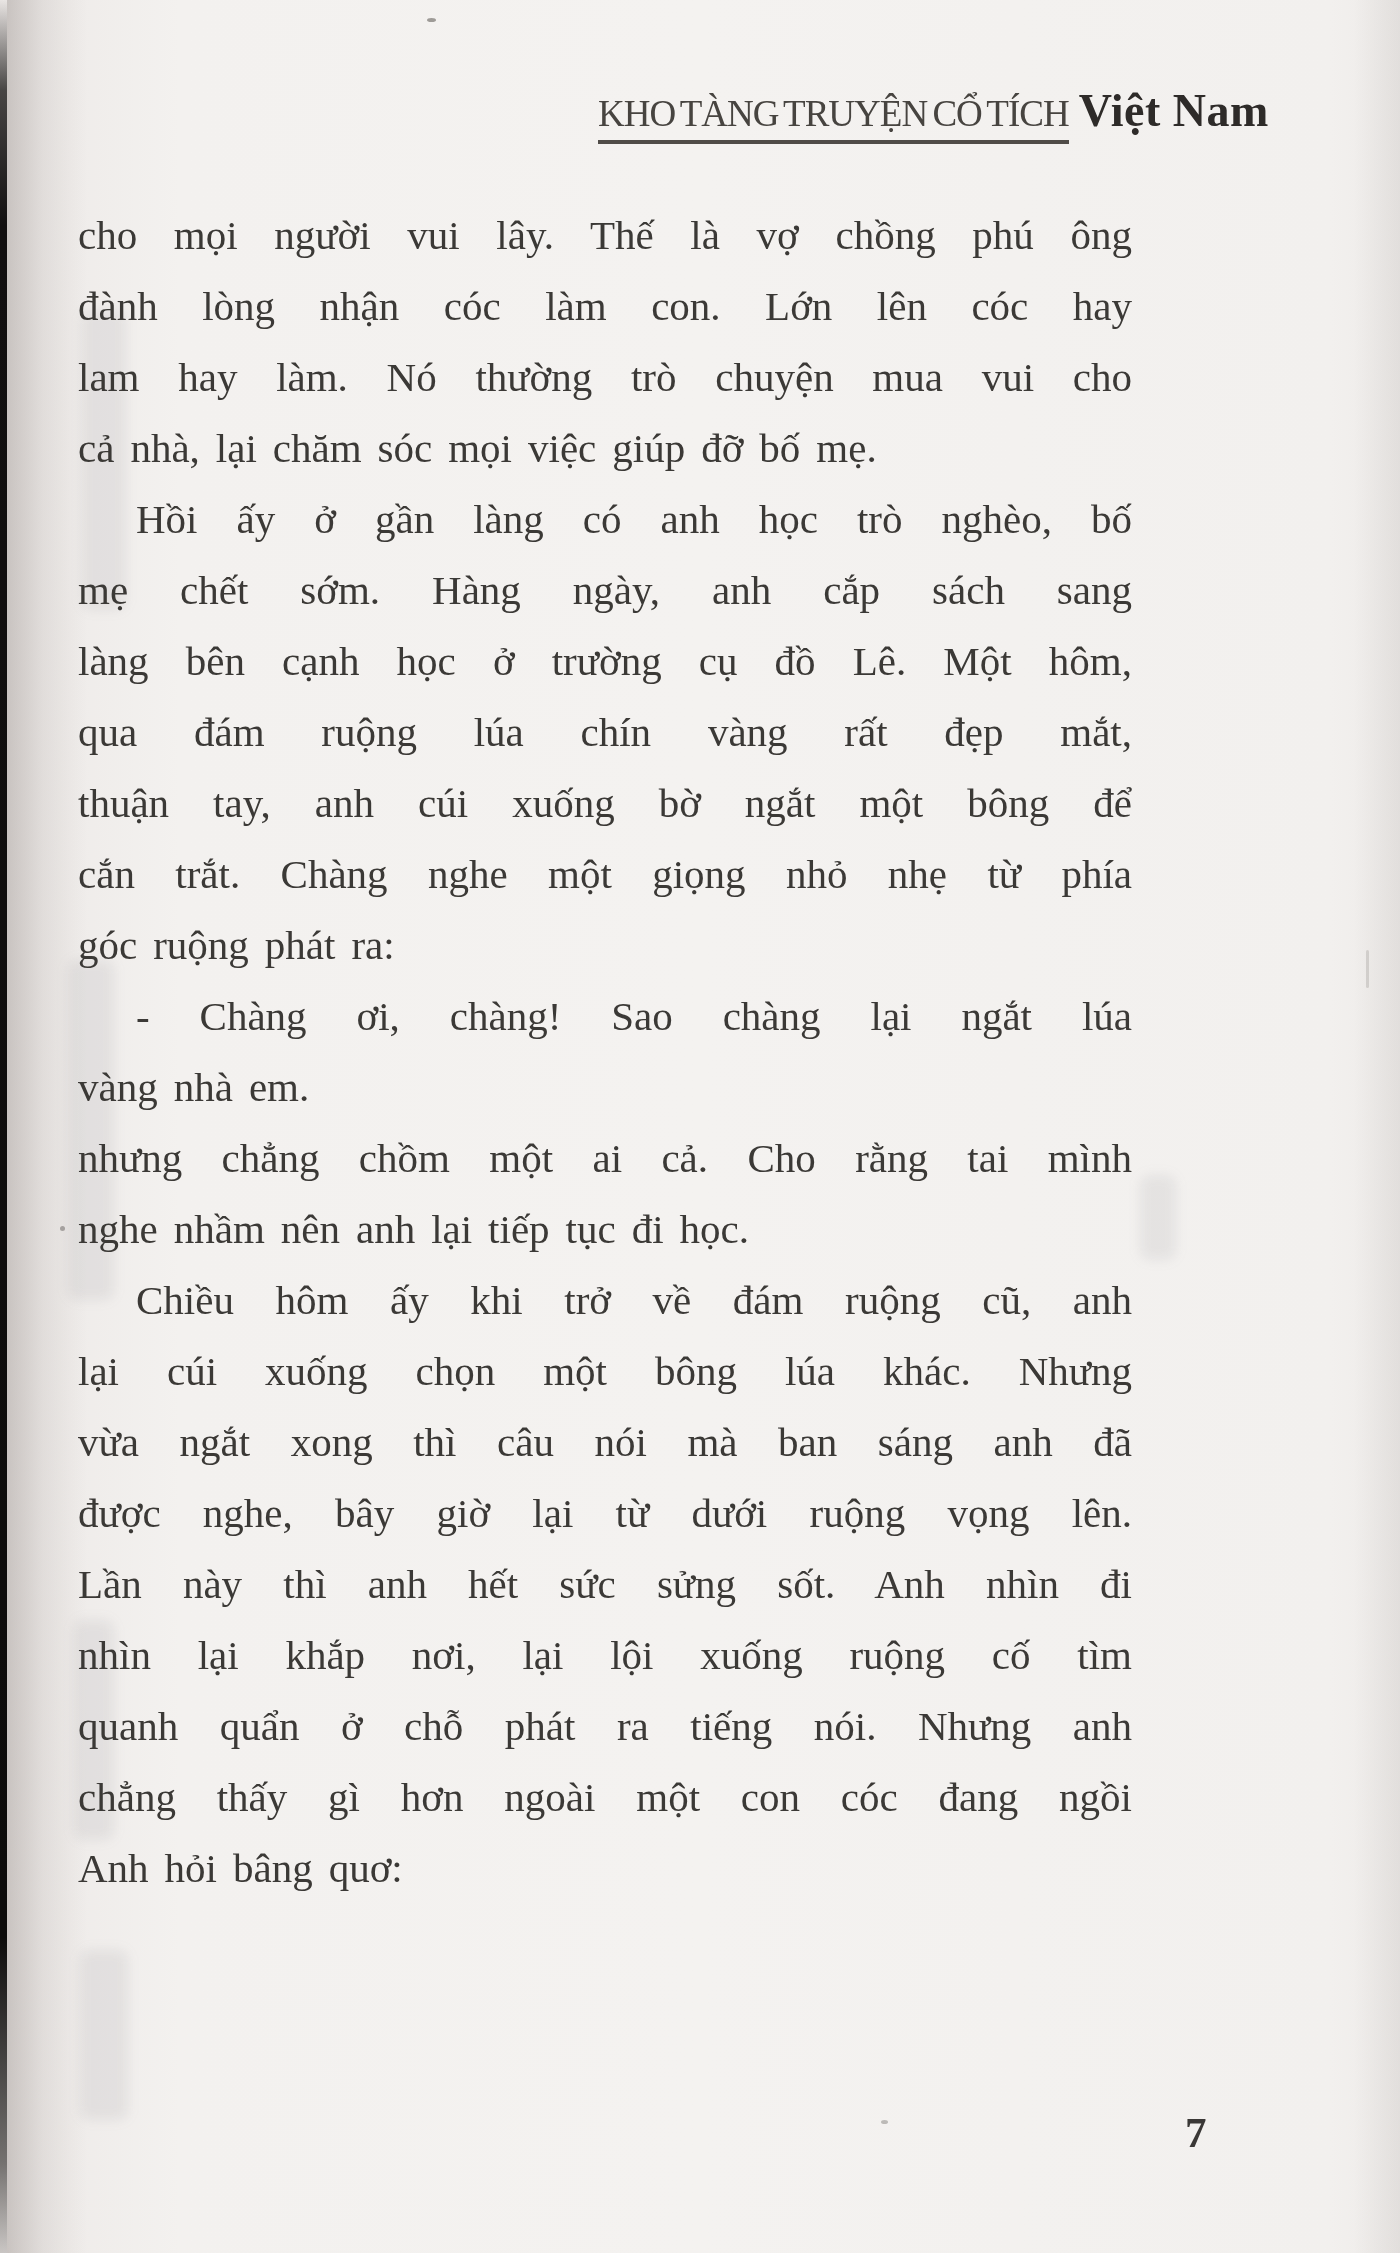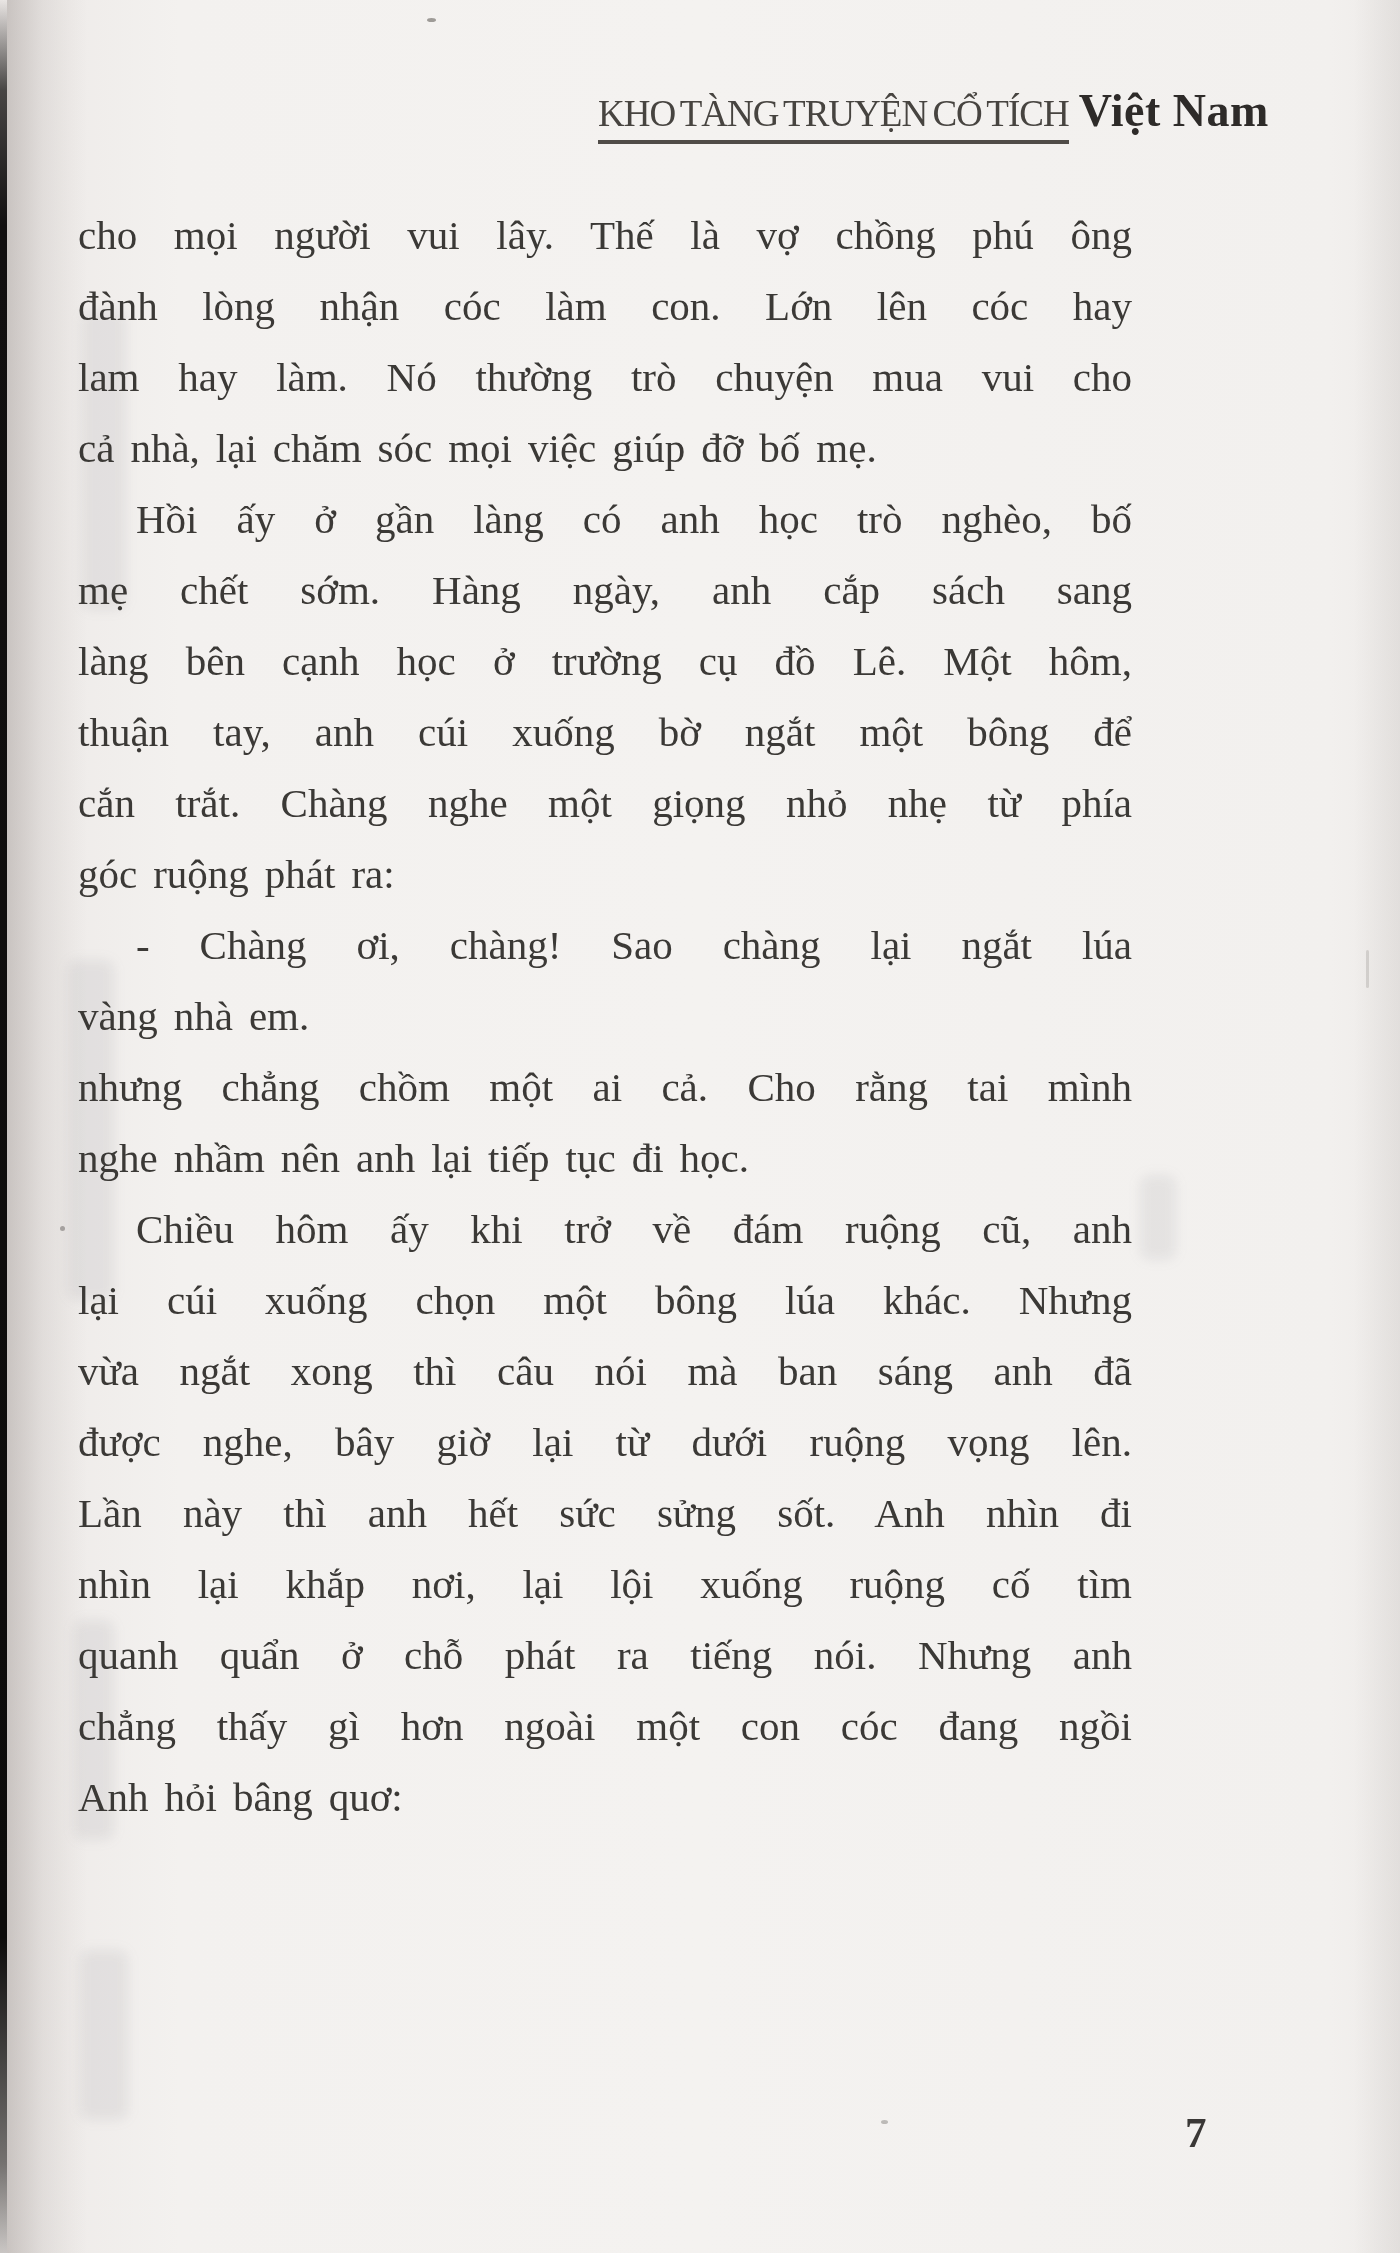--- a/index.html
+++ b/index.html
@@ -116,20 +116,21 @@
   </div>
 
   <div class="text-block">
       <div class="line justify">cho mọi người vui lây. Thế là vợ chồng phú ông</div>
       <div class="line justify">đành lòng nhận cóc làm con. Lớn lên cóc hay</div>
       <div class="line justify">lam hay làm. Nó thường trò chuyện mua vui cho</div>
       <div class="line end">cả nhà, lại chăm sóc mọi việc giúp đỡ bố mẹ.</div>
       <div class="line justify indent">Hồi ấy ở gần làng có anh học trò nghèo, bố</div>
       <div class="line justify">mẹ chết sớm. Hàng ngày, anh cắp sách sang</div>
       <div class="line justify">làng bên cạnh học ở trường cụ đồ Lê. Một hôm,</div>
+      <div class="line justify">qua đám ruộng lúa chín vàng rất đẹp mắt,</div>
       <div class="line justify">thuận tay, anh cúi xuống bờ ngắt một bông để</div>
       <div class="line justify">cắn trắt. Chàng nghe một giọng nhỏ nhẹ từ phía</div>
       <div class="line end">góc ruộng phát ra:</div>
       <div class="line justify indent">- Chàng ơi, chàng! Sao chàng lại ngắt lúa</div>
       <div class="line end">vàng nhà em.</div>
       <div class="line justify">nhưng chẳng chồm một ai cả. Cho rằng tai mình</div>
       <div class="line end">nghe nhầm nên anh lại tiếp tục đi học.</div>
       <div class="line justify indent">Chiều hôm ấy khi trở về đám ruộng cũ, anh</div>
       <div class="line justify">lại cúi xuống chọn một bông lúa khác. Nhưng</div>
       <div class="line justify">vừa ngắt xong thì câu nói mà ban sáng anh đã</div>

